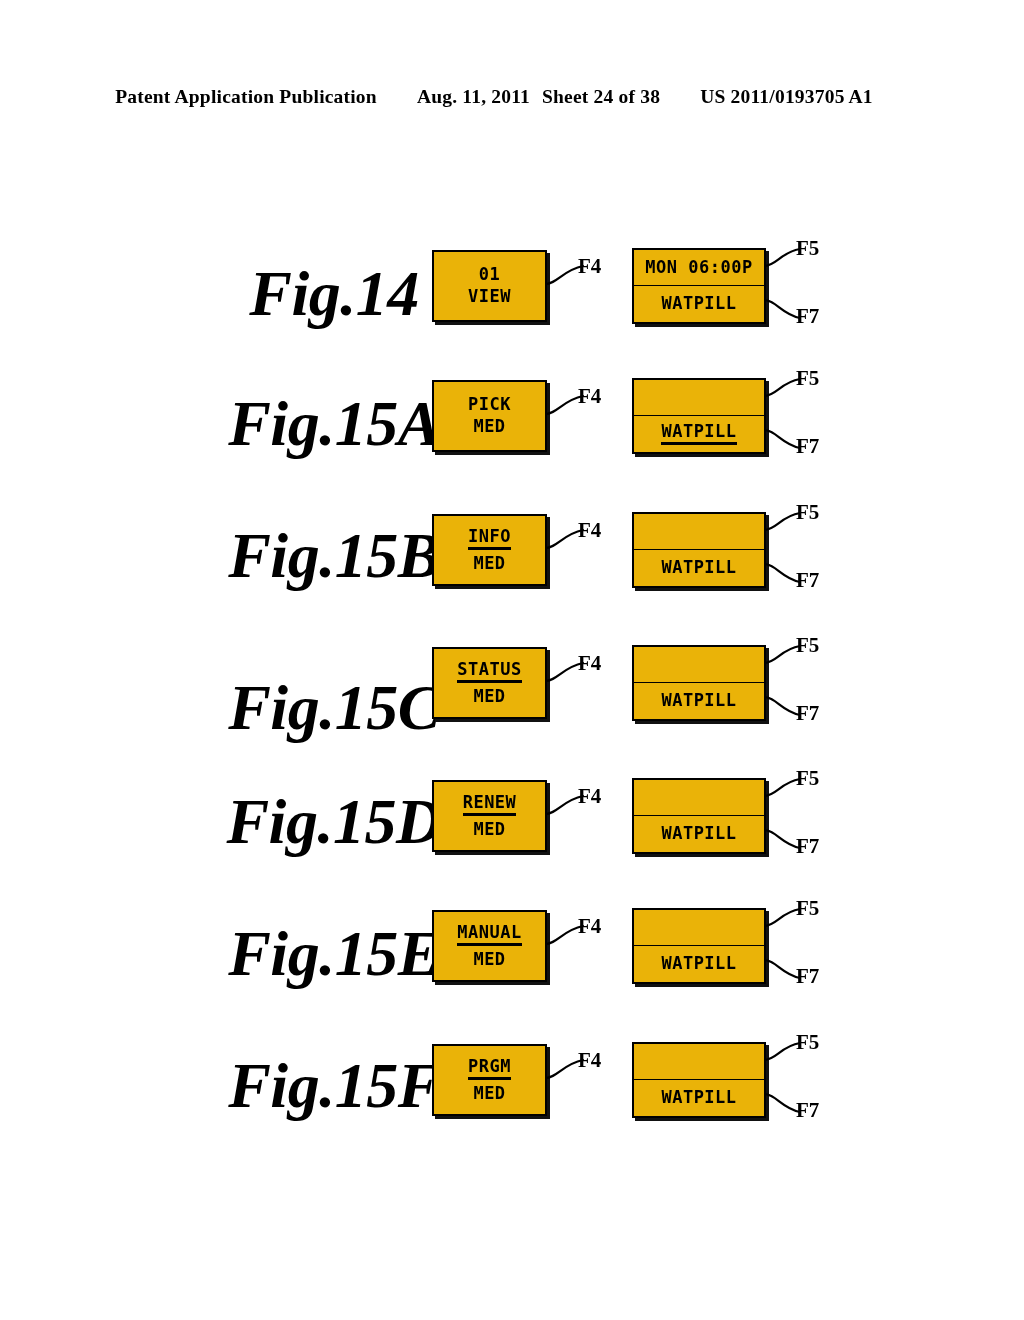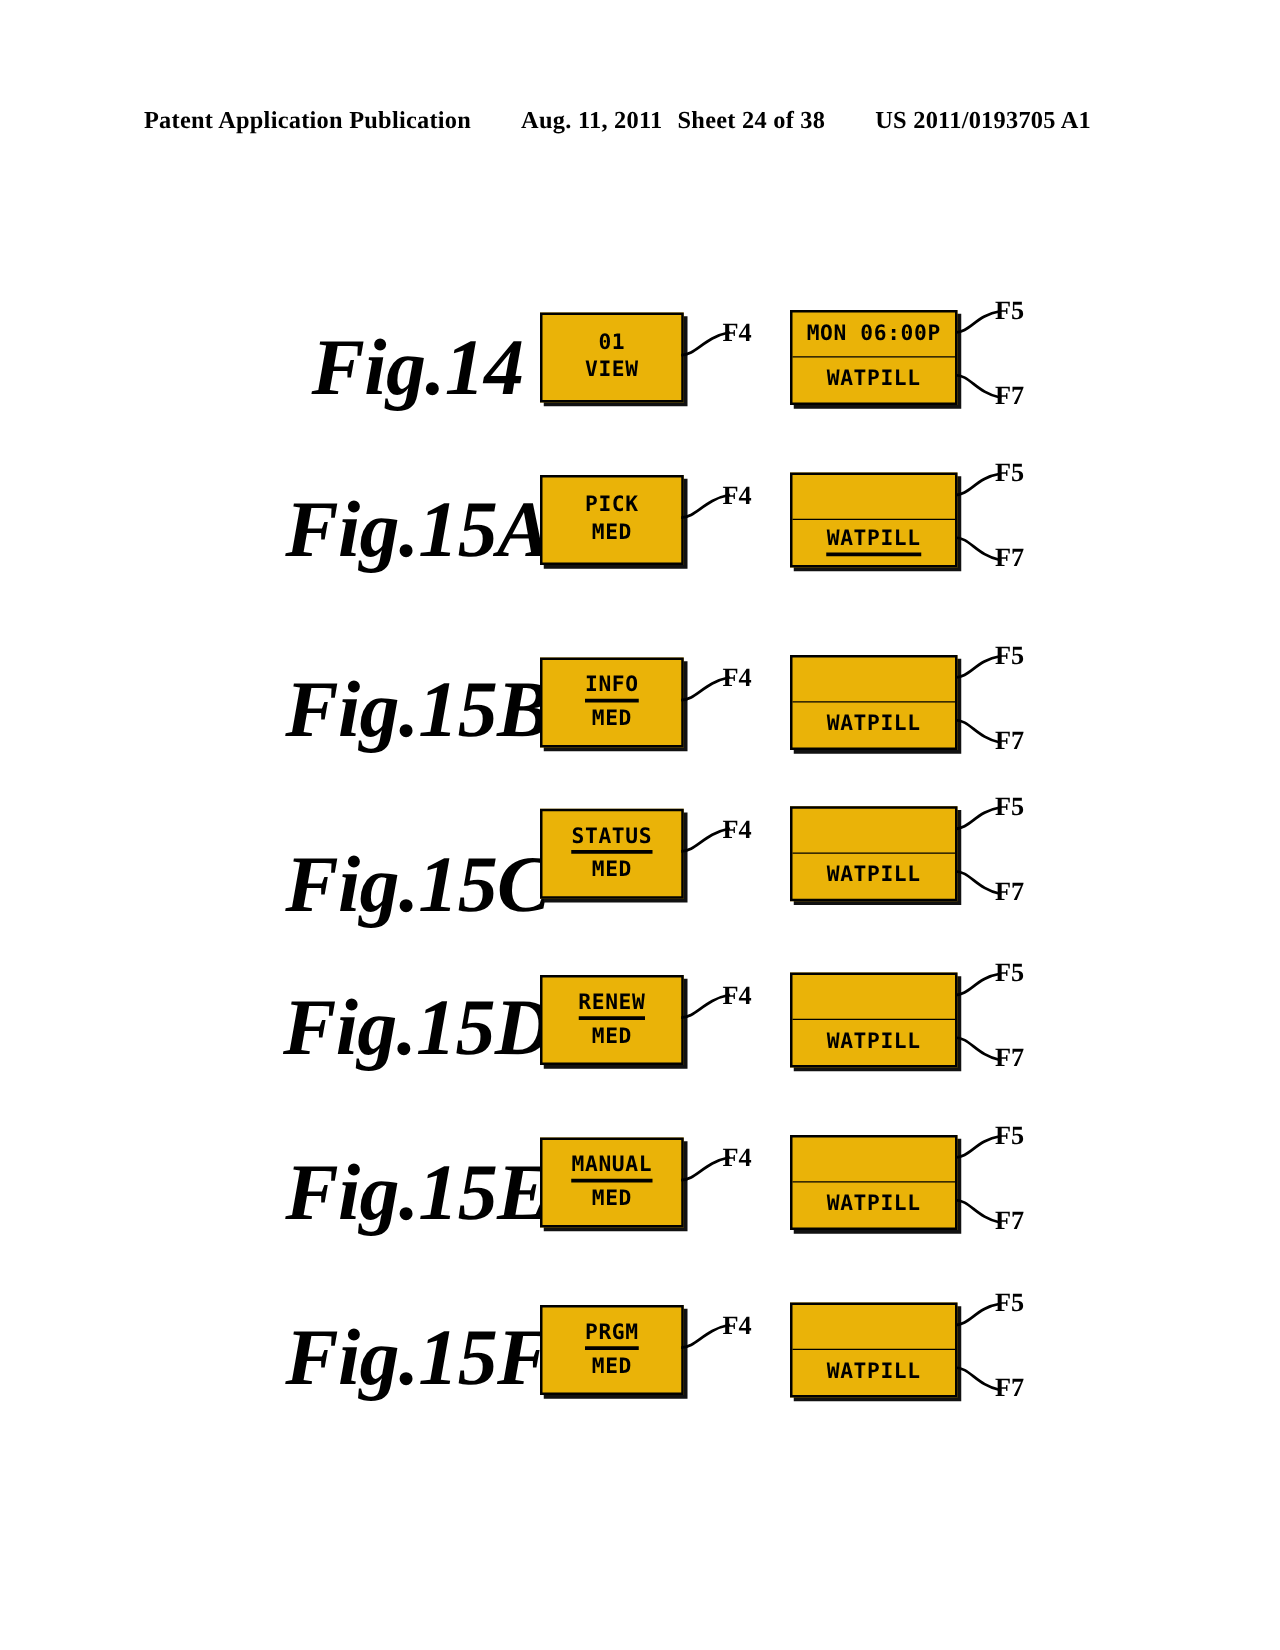--- a/index.html
+++ b/index.html
@@ -199,21 +199,21 @@
       </div>
       <svg class="lead" width="38" height="30" style="left: 764px; top: -4px;">
         <path d="M0,22 C12,22 17,8 36,5" fill="none" stroke="#000" stroke-width="2.2" stroke-linecap="round"></path>
       </svg>
       <div class="flabel" style="left: 796px; top: -10px;">F5</div>
       <svg class="lead" width="38" height="32" style="left: 764px; top: 46px;">
         <path d="M0,6 C12,6 17,20 36,24" fill="none" stroke="#000" stroke-width="2.2" stroke-linecap="round"></path>
       </svg>
       <div class="flabel" style="left: 796px; top: 58px;">F7</div>
     </div>
-    <div class="fig-row" style="top: 524px;">
+    <div class="fig-row" style="top: 512px;">
       <div class="fig-caption" style="top: 12px;">Fig.15B</div>
       <div class="lcd lcd-left ruled" style="top: 2px;">
         <div class="lcd-text line1">INFO</div>
         <div class="lcd-text line2">MED</div>
       </div>
       <svg class="lead" width="40" height="34" style="left: 545px; top: 6px;">
         <path d="M0,30 C12,30 18,16 38,12" fill="none" stroke="#000" stroke-width="2.2" stroke-linecap="round"></path>
       </svg>
       <div class="flabel" style="left: 578px; top: 8px;">F4</div>
       <div class="lcd lcd-right" style="top: 0px;">

